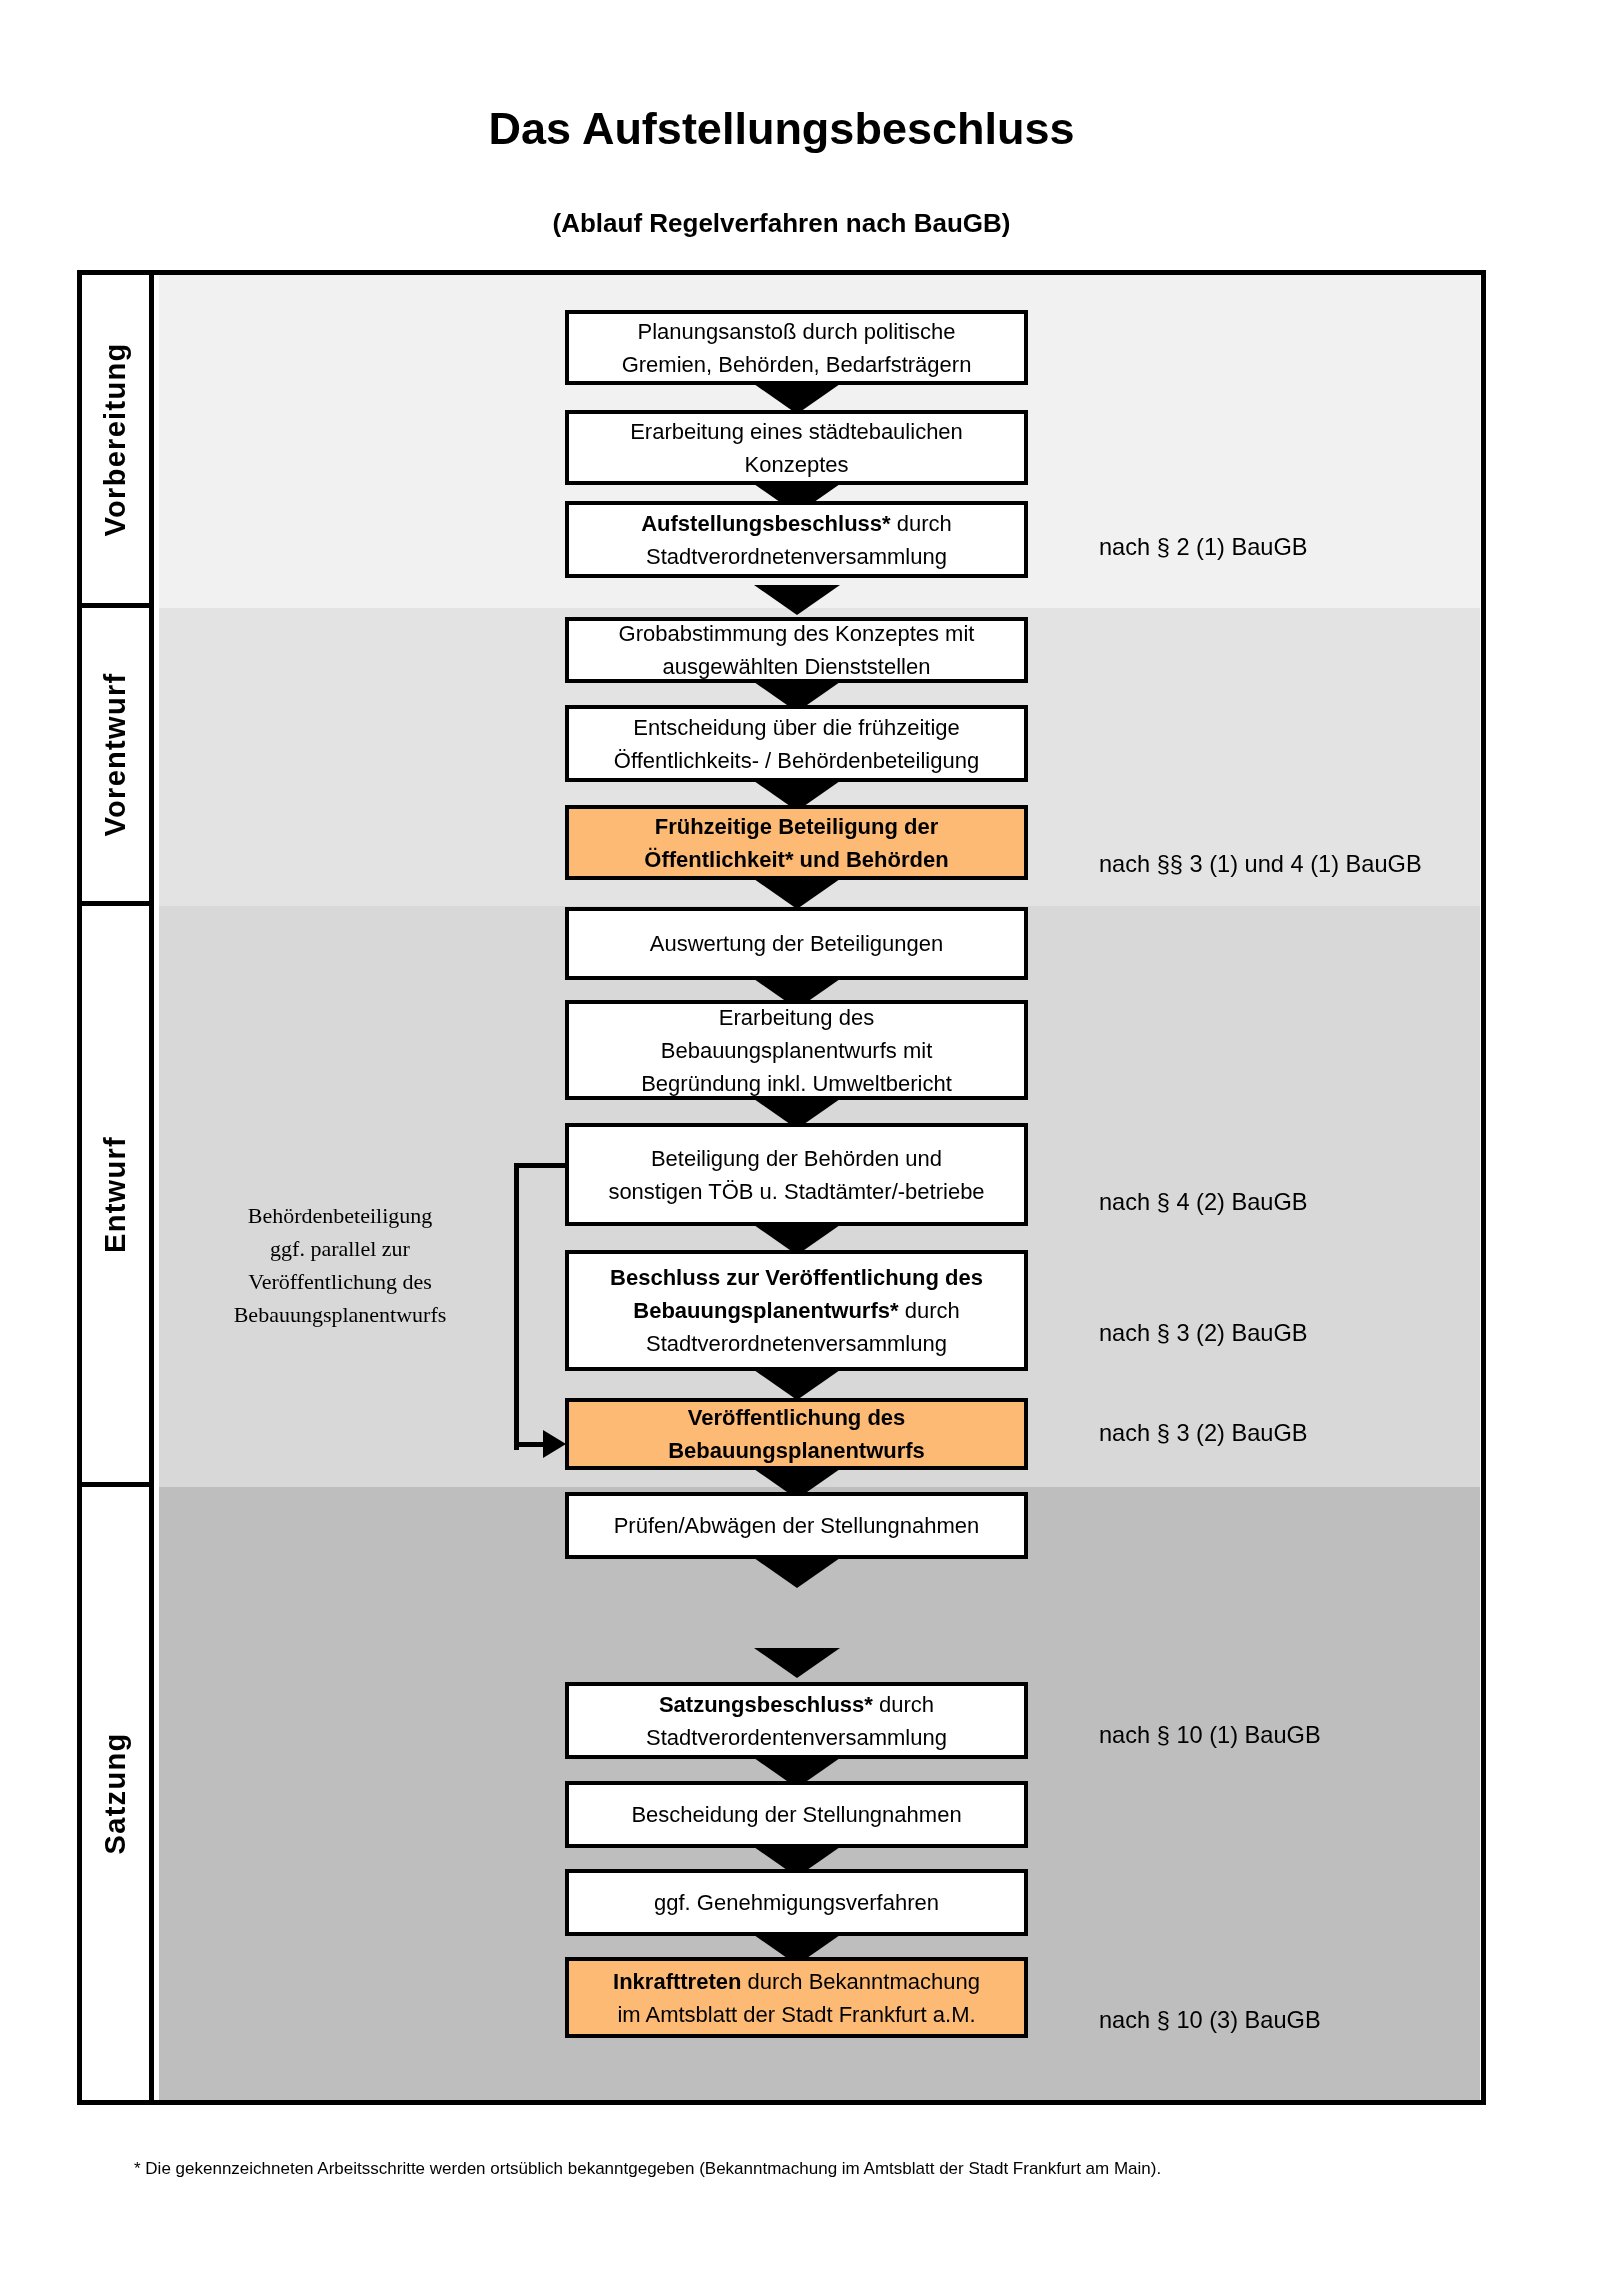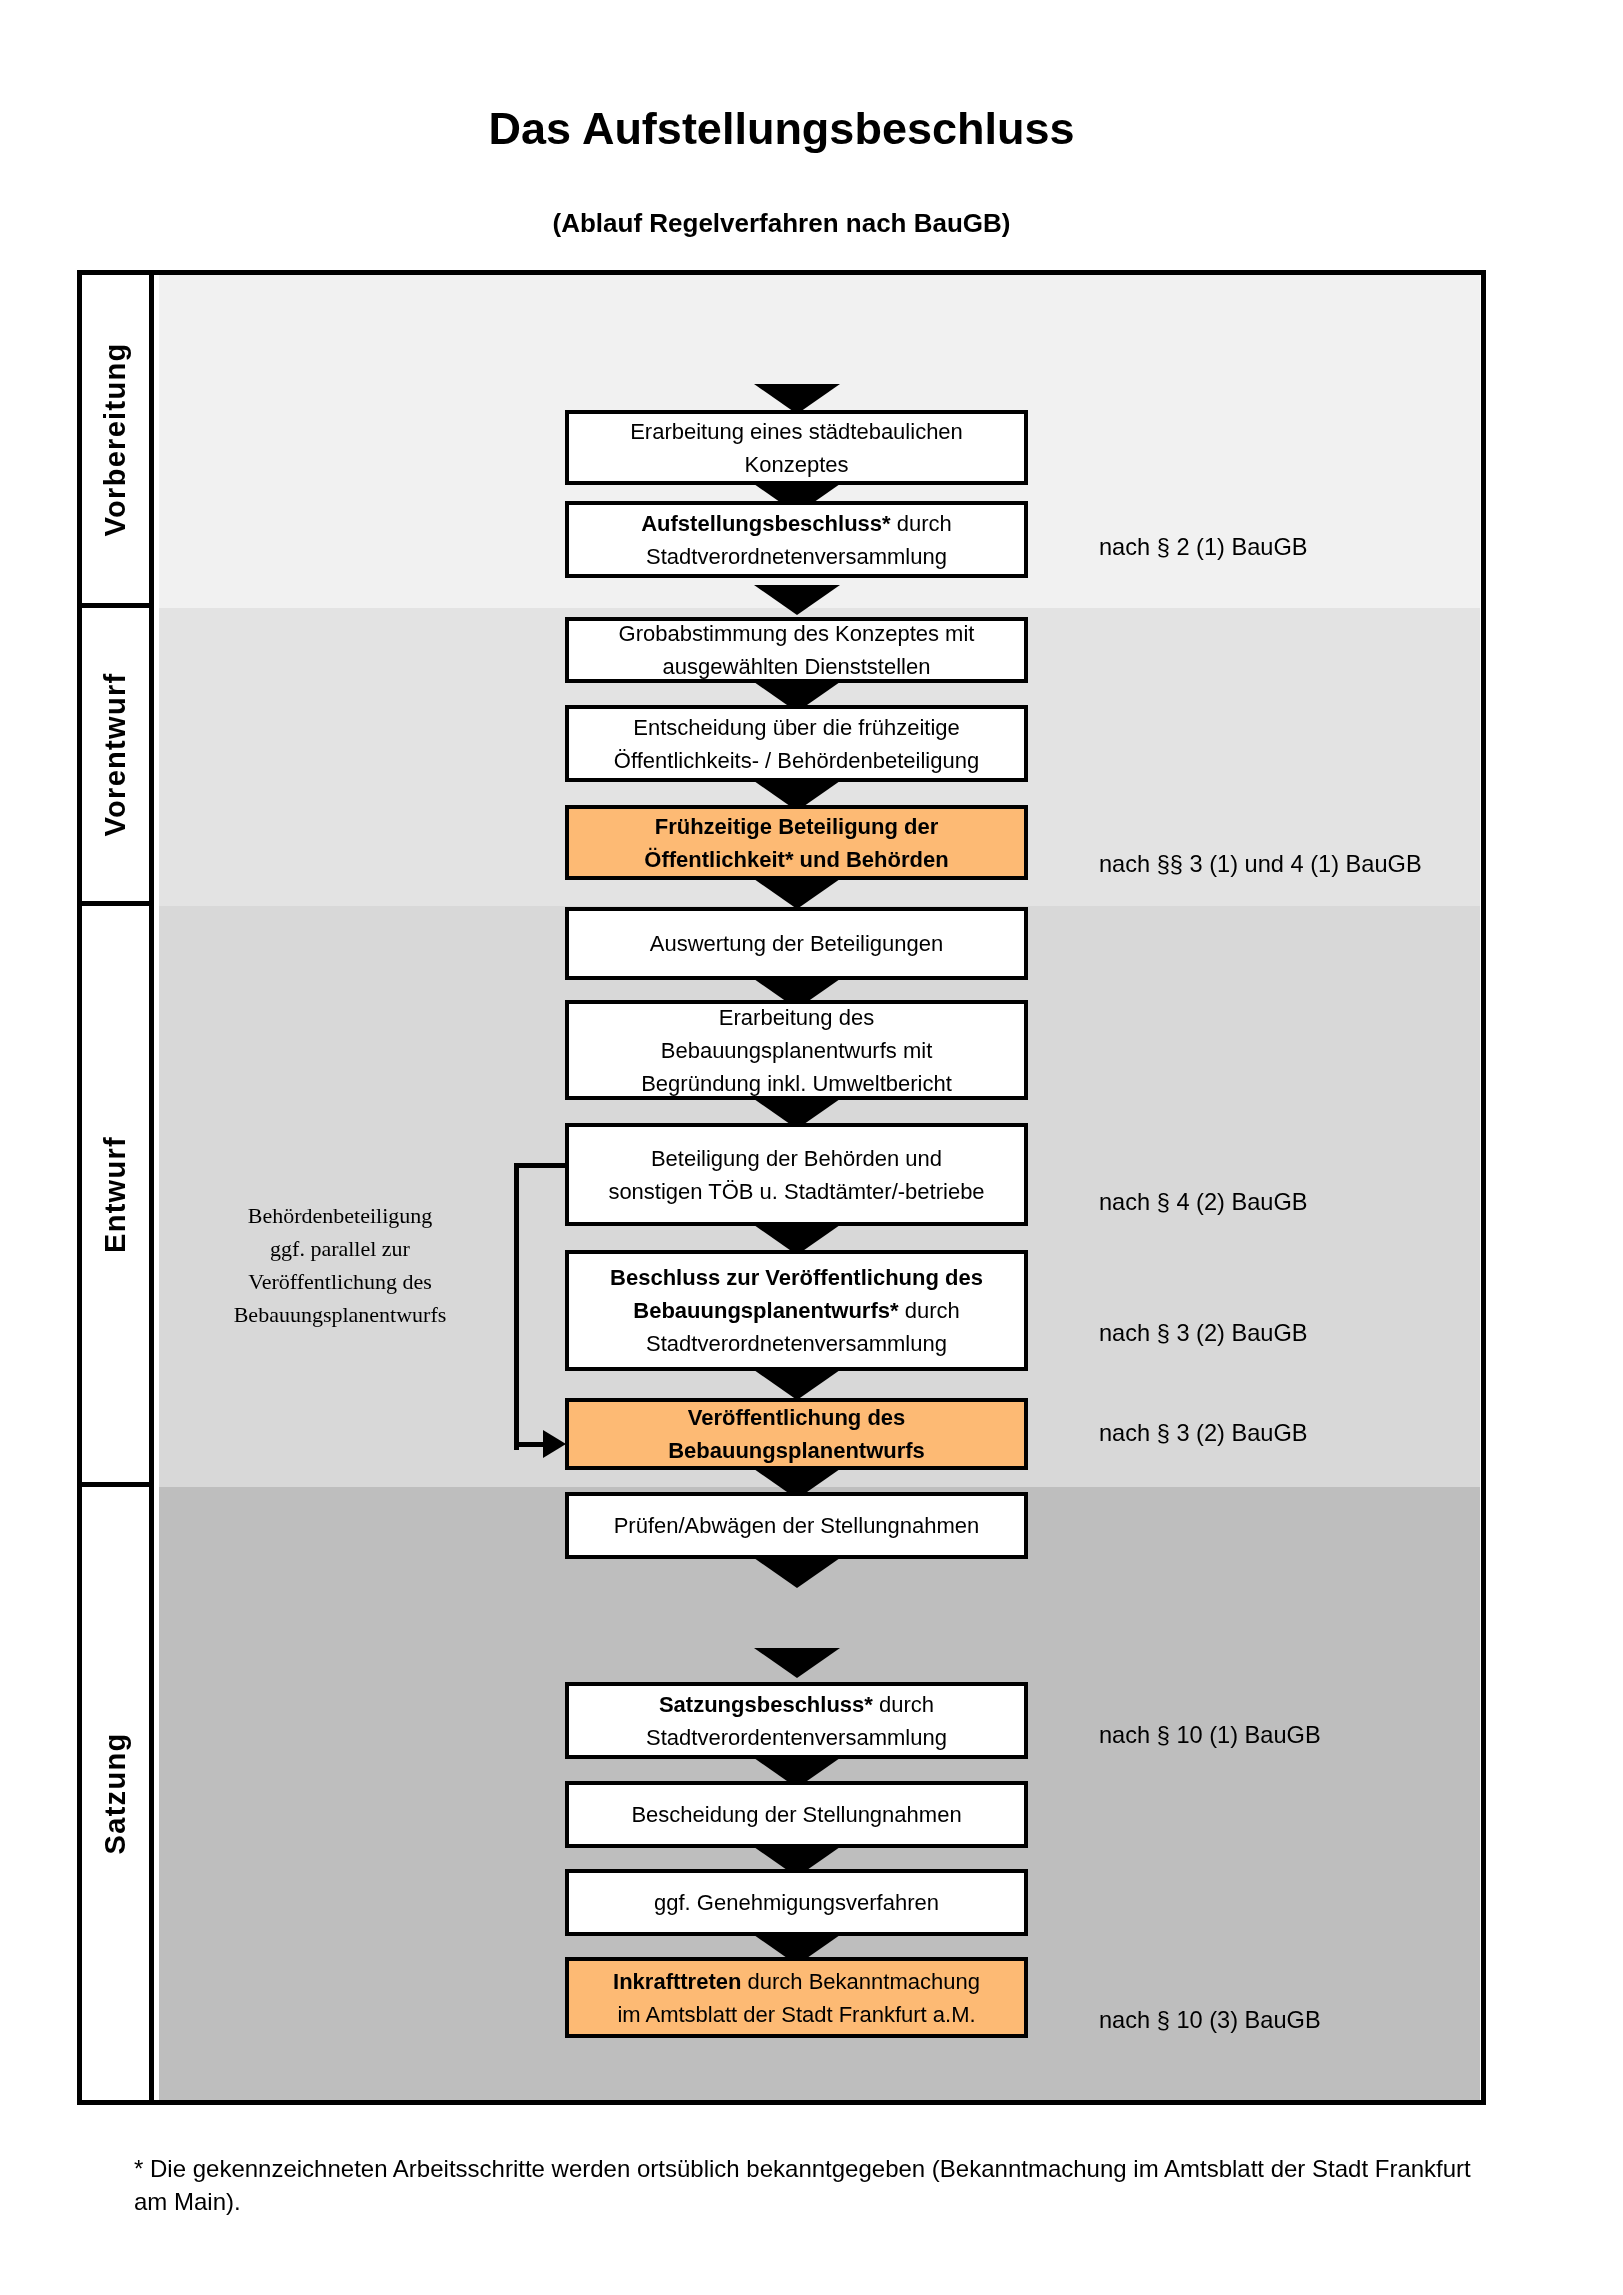--- a/index.html
+++ b/index.html
@@ -64,21 +64,21 @@
   .c-top { left: 432px; top: 888px; width: 54px; height: 5.2px; }
   .c-v   { left: 432px; top: 888px; width: 5.2px;  height: 287px; }
   .c-bot { left: 432px; top: 1167px; width: 33px; height: 5.2px; }
   .c-head {
     position: absolute; left: 461px; top: 1155px; width: 0; height: 0;
     border-top: 14.4px solid transparent; border-bottom: 14.4px solid transparent;
     border-left: 23.6px solid #000;
   }
   .footnote {
     position: absolute; left: 134px; top: 2152px; width: 1368px;
-    font-size: 24px; line-height: 33px;
+    font-size: 17px; line-height: 33px;
   }
 </style>
 </head>
 <body>
 
 <div class="title">Das Aufstellungsbeschluss</div>
 <div class="subtitle">(Ablauf Regelverfahren nach BauGB)</div>
 
 <div class="frame">
 
@@ -97,20 +97,24 @@
       <span class="phase-label">Vorentwurf</span>
     </div>
     <div class="phase-cell pc3">
       <span class="phase-label">Entwurf</span>
     </div>
     <div class="phase-cell pc4">
       <span class="phase-label">Satzung</span>
     </div>
   </div>
 
+  <div class="box" style="top:35px;height:75px">
+    <div><b></b><span>Planungsanstoß durch politische</span></div>
+    <div><b></b><span>Gremien, Behörden, Bedarfsträgern</span></div>
+  </div>
   <div class="arrow" style="top:109px"></div>
 
   <div class="box" style="top:135px;height:75px">
     <div><b></b><span>Erarbeitung eines städtebaulichen</span></div>
     <div><b></b><span>Konzeptes</span></div>
   </div>
   <div class="arrow" style="top:209px"></div>
 
   <div class="box" style="top:226px;height:77px">
     <div><b>Aufstellungsbeschluss*</b><span> durch</span></div>

